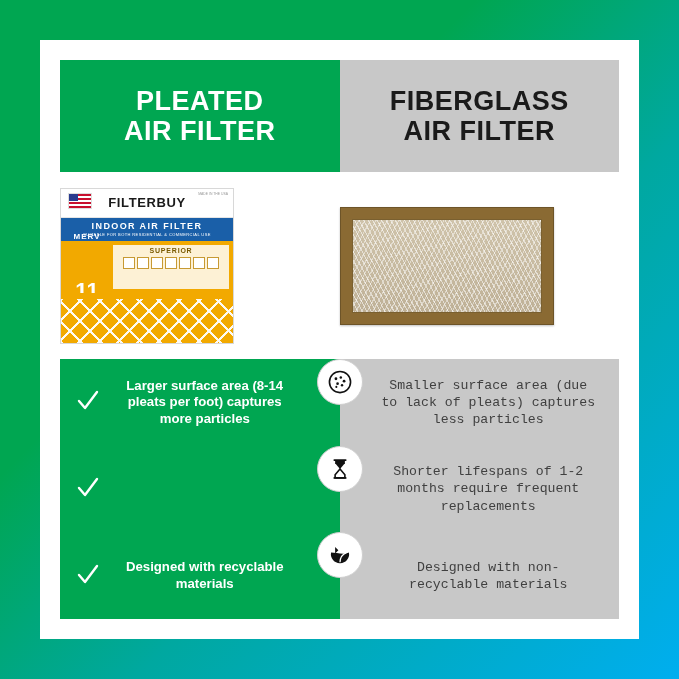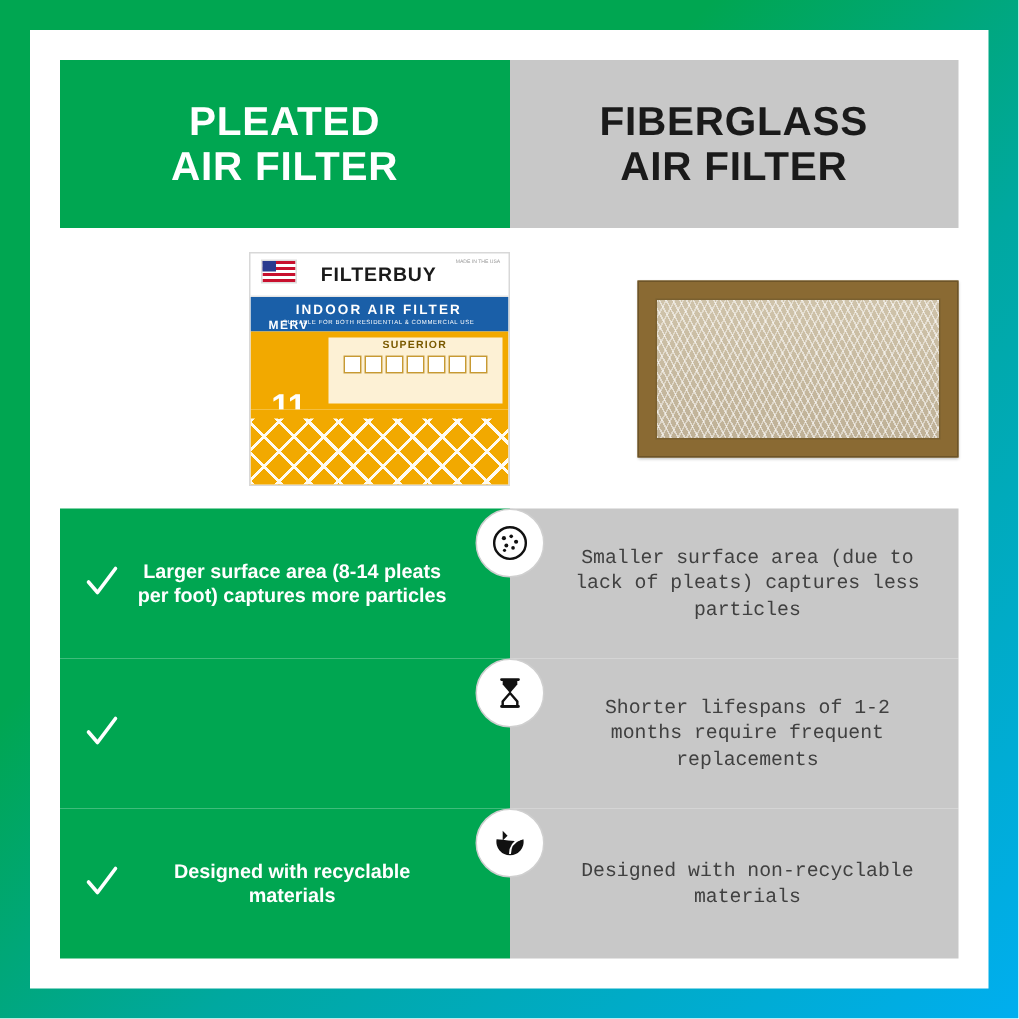--- a/index.html
+++ b/index.html
@@ -7,21 +7,21 @@
     width:679px;height:679px;
     font-family:"Liberation Sans", sans-serif;
     background:#ffffff;
     overflow:hidden;
   }
   #frame{
     position:relative;
     width:679px;height:679px;
     background:linear-gradient(135deg,#00a651 0%,#00a651 35%,#00a8a0 60%,#00aeef 100%);
     box-sizing:border-box;
-    padding:20px;
+    padding:40px;
   }
   #sheet{
     position:relative;
     width:100%;height:100%;
     background:#ffffff;
     box-sizing:border-box;
     padding:20px 20px 20px 20px;
   }
   #panel{
     position:relative;
@@ -46,21 +46,21 @@
   .head-left .htxt{
     color:#ffffff;font-weight:bold;font-size:27px;line-height:1.12;
     letter-spacing:.5px;
   }
   .head-right .htxt{
     color:#1a1a1a;font-weight:bold;font-size:27px;line-height:1.12;
     letter-spacing:.5px;
   }
   
   .row-img{display:flex;height:187px;background:#ffffff;}
-  .img-cell{flex:0 0 50%;display:flex;align-items:center;justify-content:flex-end;}
+  .img-cell{flex:0 0 50%;display:flex;align-items:center;justify-content:flex-start;}
 
   
   .pleated{
     position:relative;width:174px;height:156px;
     background:#ffffff;border:1px solid #d8d8d8;
     box-sizing:border-box;
     overflow:hidden;
   }
   .pl-top{height:28px;position:relative;border-bottom:1px solid #e5e5e5;}
   .pl-flag{

